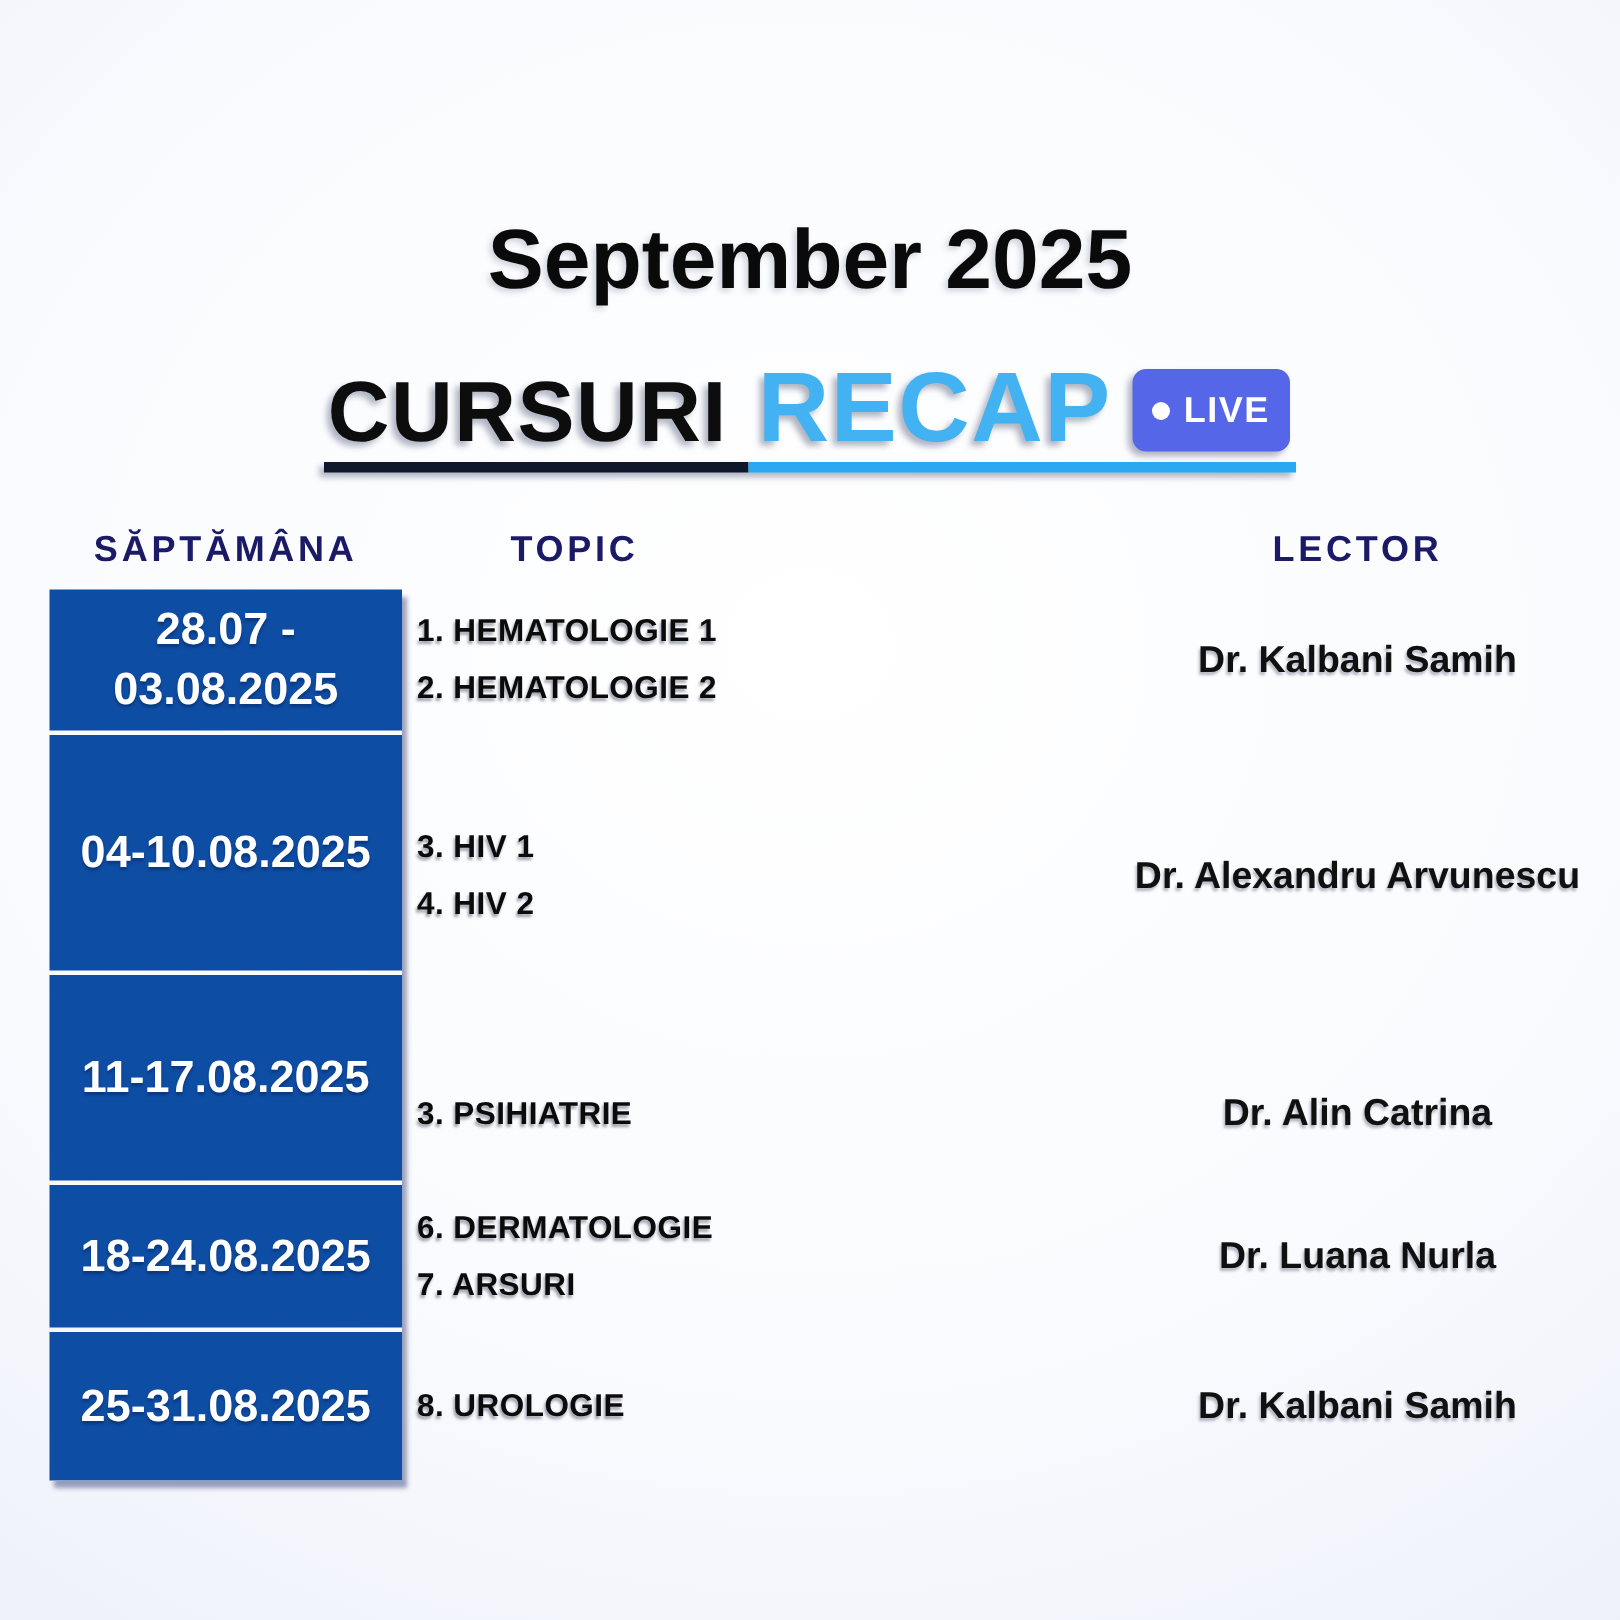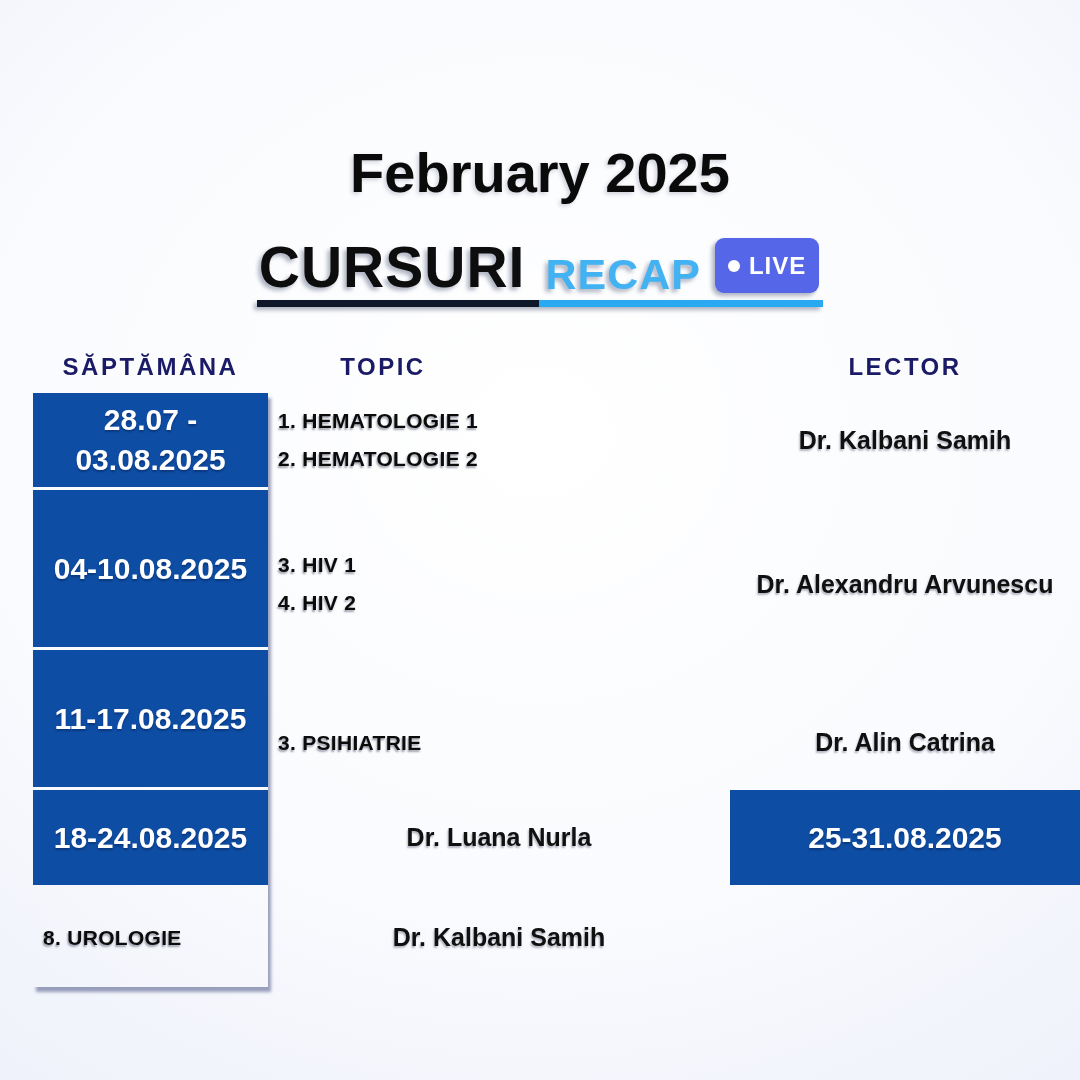--- a/index.html
+++ b/index.html
@@ -36,21 +36,21 @@
     border-bottom:7px solid #0f172a;
     line-height:1.0;
   }
   .recap-wrap {
     display:flex; align-items:flex-end;
     padding:0 4px 4px 6px;
     border-bottom:7px solid #29a9f2;
     line-height:1.0;
   }
   .recap {
-    font-size:43px; font-weight:bold; color:#42b2f3;
+    font-size:66px; font-weight:bold; color:#42b2f3;
     letter-spacing:1px; line-height:1.0;
   }
   .live-badge {
     margin-left:14px; margin-bottom:3px;
     height:55px; padding:0 13px;
     background:#5566e9; border-radius:9px;
     display:flex; align-items:center; gap:9px;
   }
   .live-dot { width:12px; height:12px; border-radius:50%; background:#ffffff; }
   .live-label { color:#ffffff; font-size:24px; font-weight:bold; letter-spacing:1px; }
@@ -101,21 +101,21 @@
   }
   
   .nudge-r2 { padding-top:31px; }
   .nudge-r3 { padding-top:48px; }
 </style>
 </head>
 <body>
 
 <div class="canvas">
 
-  <h1 class="month-title">February 2025</h1>
+  <h1 class="month-title">September 2025</h1>
 
   <div class="subtitle-row">
     <span class="cursuri">CURSURI</span>
     <span class="recap-wrap">
       <span class="recap">RECAP</span>
       <span class="live-badge">
         <span class="live-dot"></span>
         <span class="live-label">LIVE</span>
       </span>
     </span>
@@ -158,20 +158,24 @@
     <div class="cell topic-cell nudge-r3">
       <div class="topic-line">3. PSIHIATRIE</div>
     </div>
     <div class="cell lector-cell nudge-r3">
       <div class="lector-name">Dr. Alin Catrina</div>
     </div>
 
     <div class="cell week-cell">
       <div>18-24.08.2025</div>
     </div>
+    <div class="cell topic-cell">
+      <div class="topic-line">6. DERMATOLOGIE</div>
+      <div class="topic-line">7. ARSURI</div>
+    </div>
     <div class="cell lector-cell">
       <div class="lector-name">Dr. Luana Nurla</div>
     </div>
 
     <div class="cell week-cell">
       <div>25-31.08.2025</div>
     </div>
     <div class="cell topic-cell">
       <div class="topic-line">8. UROLOGIE</div>
     </div>

